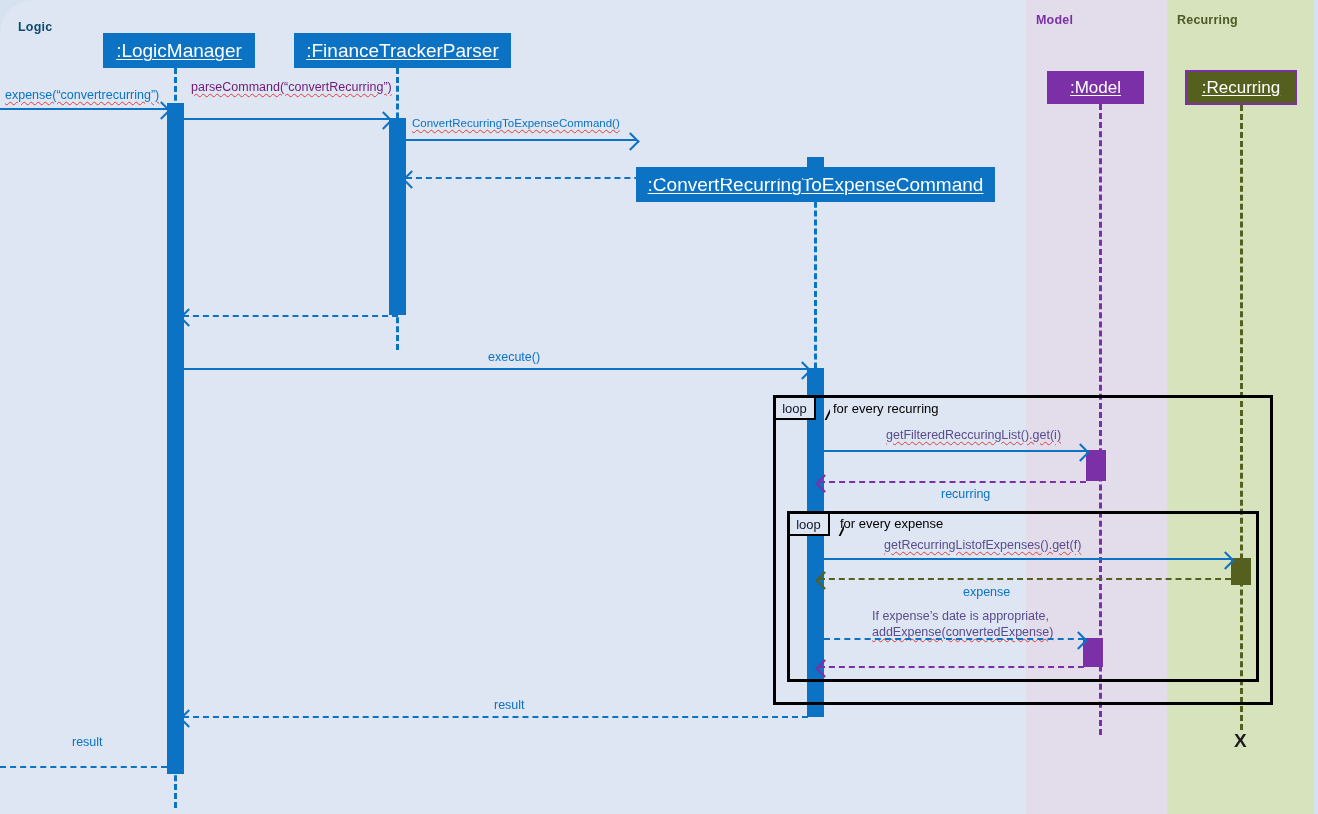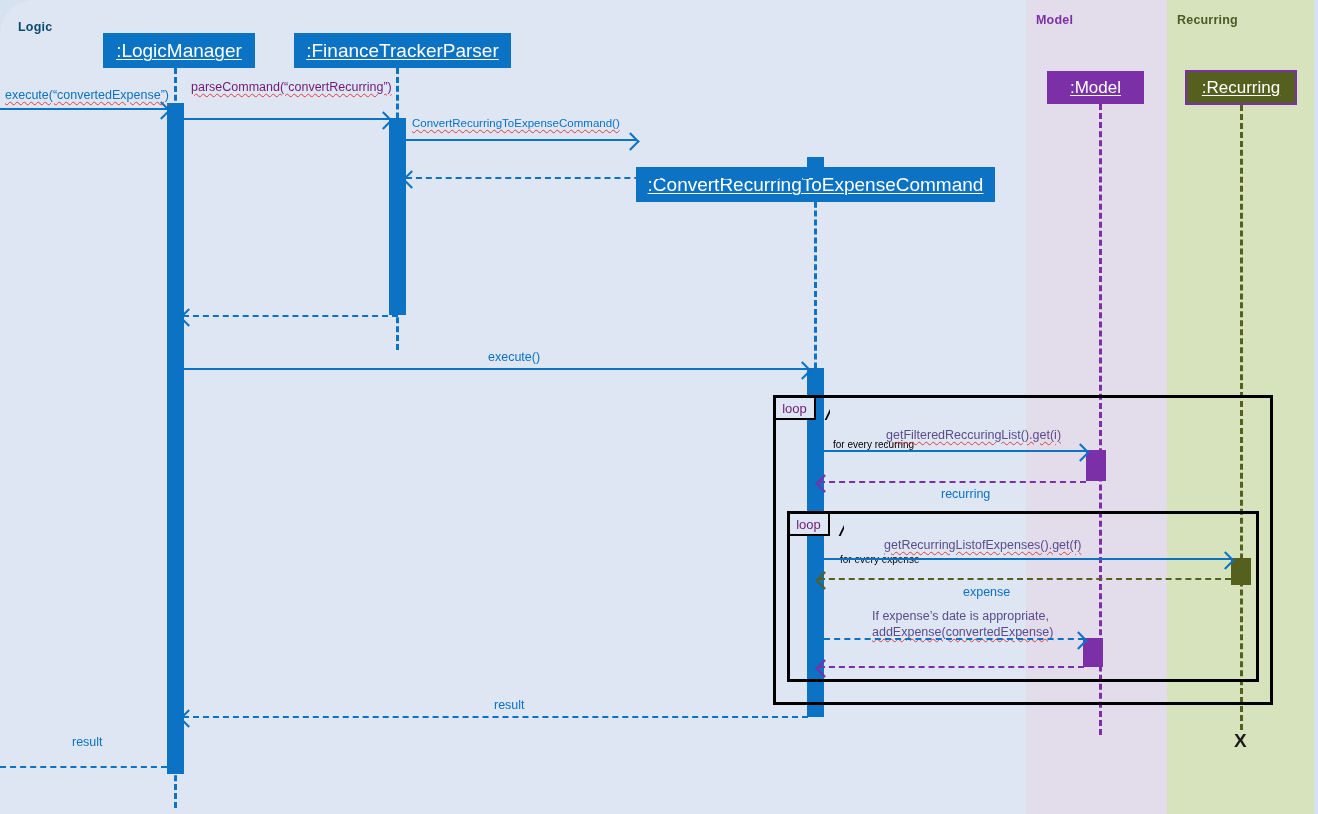--- a/index.html
+++ b/index.html
@@ -61,25 +61,25 @@
         text-decoration-color:#e23b3b;text-decoration-thickness:1px;text-underline-offset:2px;}
   .msglabel.plain{text-decoration:none;}
 
   
   .frame{position:absolute;border:3px solid #000;box-sizing:border-box;}
   #frame-outer{left:773px;top:395px;width:500px;height:310px;}
   #frame-inner{left:787px;top:511px;width:472px;height:171px;}
   .frame-tab{position:absolute;left:0;top:0;height:22px;border-right:2px solid #000;
         border-bottom:2px solid #000;background:#dde6f2;box-sizing:border-box;
         display:flex;align-items:center;justify-content:center;
-        font-size:13px;color:#701a75;padding:0 6px 0 5px;}
+        font-size:13px;color:#0f172a;padding:0 6px 0 5px;}
   .frame-tab-clip{position:absolute;top:0;width:14px;height:22px;overflow:hidden;}
   .frame-tab-clip:after{content:"";position:absolute;left:-8px;top:0;width:22px;height:22px;
         border-right:2px solid #000;transform:skewX(-26deg);}
-  .frame-cond{position:absolute;font-size:10px;color:#000;white-space:nowrap;margin-top:38px;}
+  .frame-cond{position:absolute;font-size:13px;color:#000;white-space:nowrap;}
 
   #dest-x{position:absolute;left:1234px;top:730px;font-size:19px;font-weight:bold;color:#1b1b1b;}
 </style>
 </head>
 <body>
 
 <div id="stage">
 
   <div class="partition" id="part-logic"></div>
   <div class="partition" id="part-model"></div>
@@ -131,21 +131,21 @@
   <div class="head" id="head-model">
     <span>:Model</span>
   </div>
   <div class="head" id="head-recurring">
     <span>:Recurring</span>
   </div>
 
   <div class="msg solid" style="left:0px;top:108px;width:167px;border-color:#0b72c4;">
     <i class="arrowhead right" style="border-color:#0b72c4;"></i>
   </div>
-  <div class="msglabel sq" style="left:5px;top:88px;color:#0b72c4;">execute(“convertedExpense”)</div>
+  <div class="msglabel sq" style="left:5px;top:88px;color:#0b72c4;">expense(“convertrecurring”)</div>
 
   <div class="msg solid" style="left:184px;top:118px;width:205px;border-color:#0b72c4;">
     <i class="arrowhead right" style="border-color:#0b72c4;"></i>
   </div>
   <div class="msglabel sq" style="left:191px;top:80px;color:#701a75;">parseCommand(“convertRecurring”)</div>
 
   <div class="msg solid" style="left:406px;top:139px;width:230px;border-color:#0b72c4;">
     <i class="arrowhead right" style="border-color:#0b72c4;"></i>
   </div>
   <div class="msglabel sq" style="left:412px;top:117px;color:#0b72c4;font-size:11.5px;">ConvertRecurringToExpenseCommand()</div>

